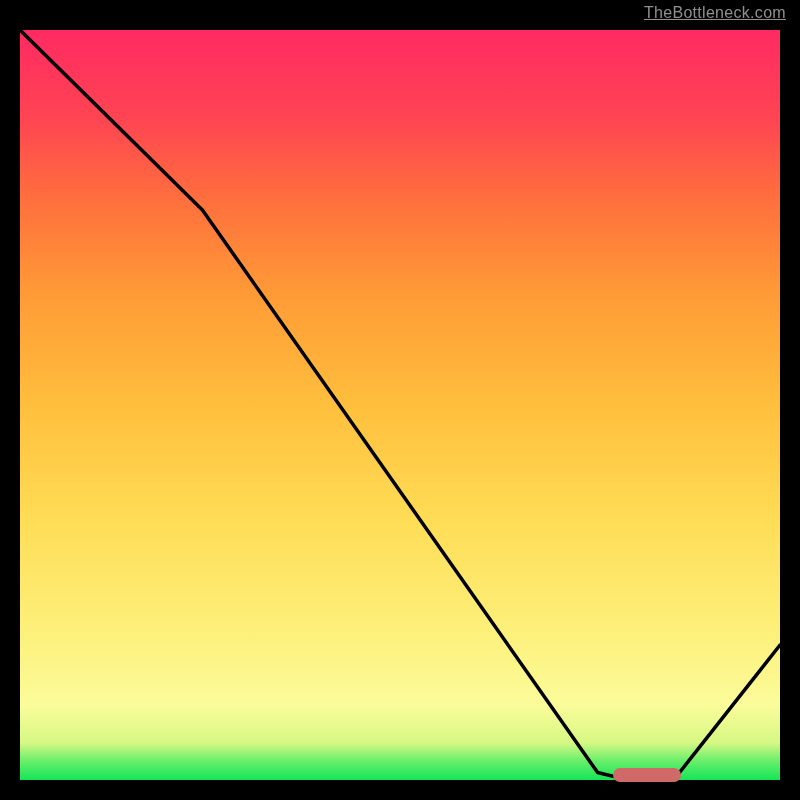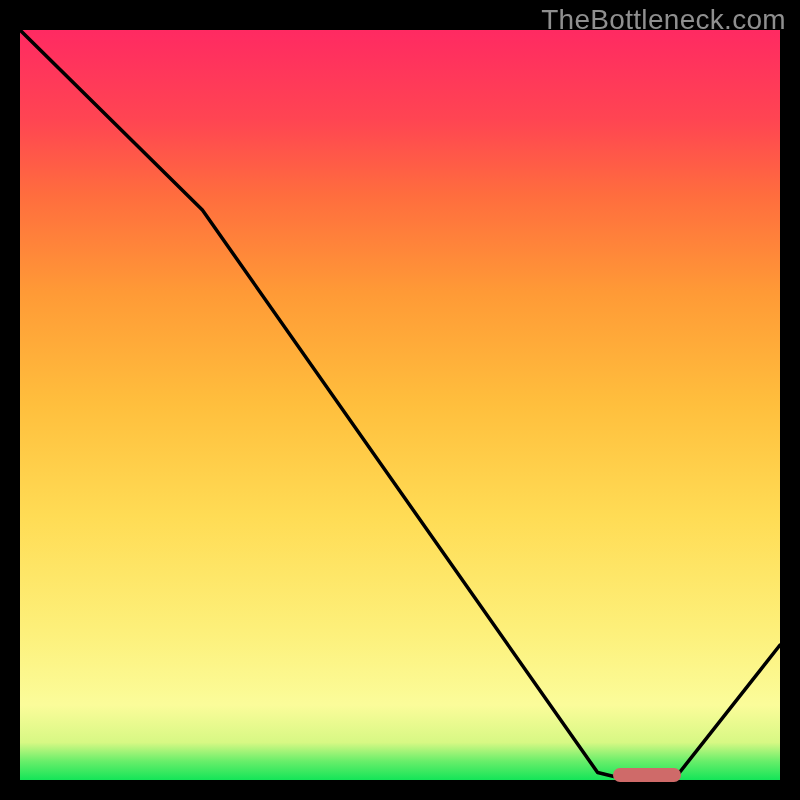--- a/index.html
+++ b/index.html
@@ -51,23 +51,24 @@
     width: 72px;
     background: #cf6a69;
     border-radius: 7px;
     bottom: -2px;
   }
   .watermark {
     position: absolute;
     top: 4px;
     right: 14px;
     color: #8f8f8f;
-    font-size: 28px;
+    font-size: 16px;
     letter-spacing: 0.3px;
     font-weight: 500;
+    text-decoration: underline;
   }
 </style>
 </head>
 <body>
 
 <div class="watermark">TheBottleneck.com</div>
 
 <div class="frame">
   <div class="plot-area"></div>
 

